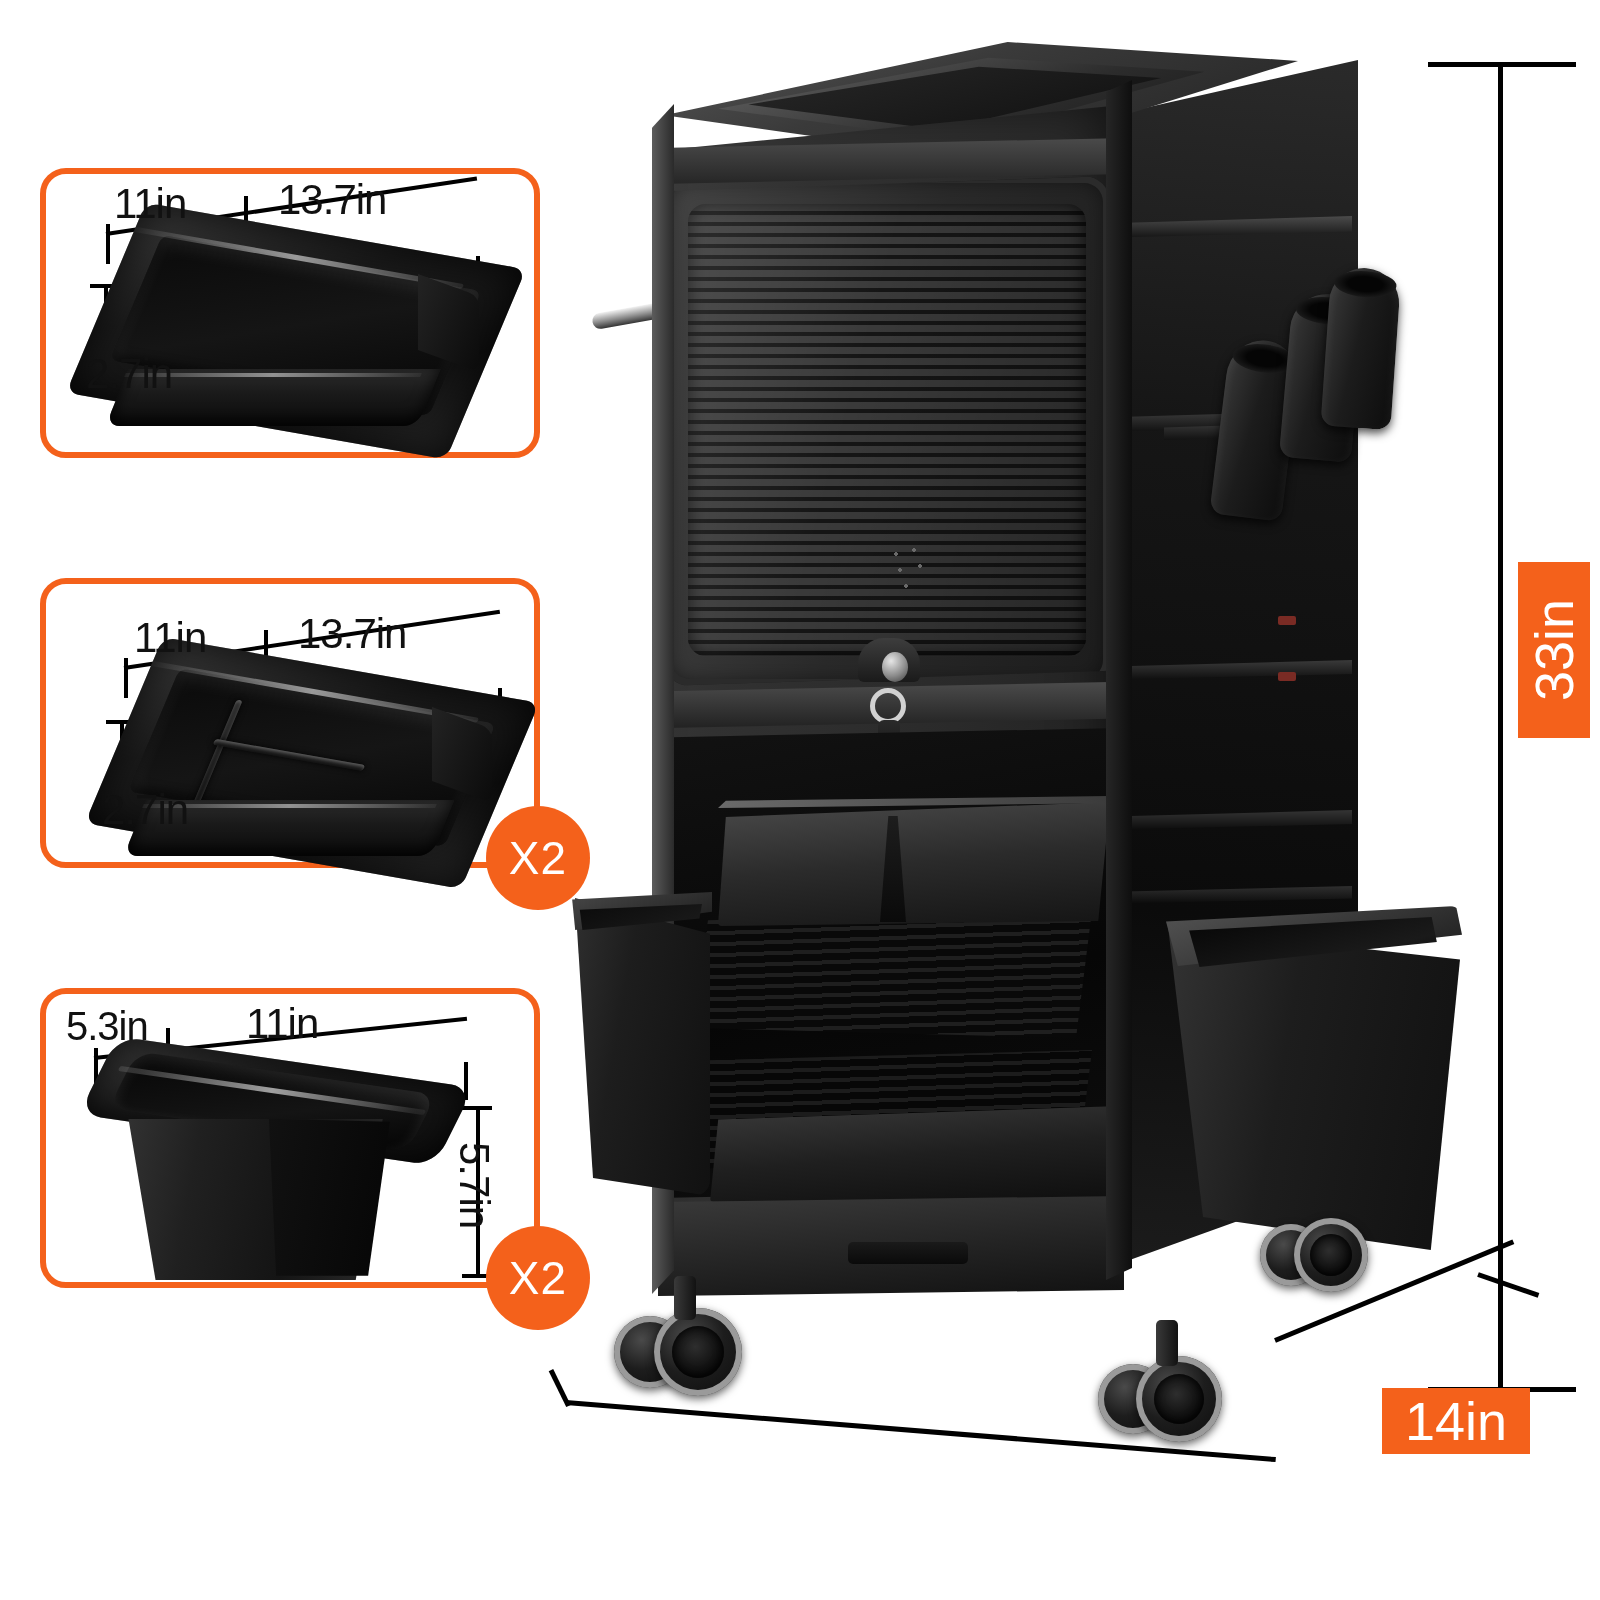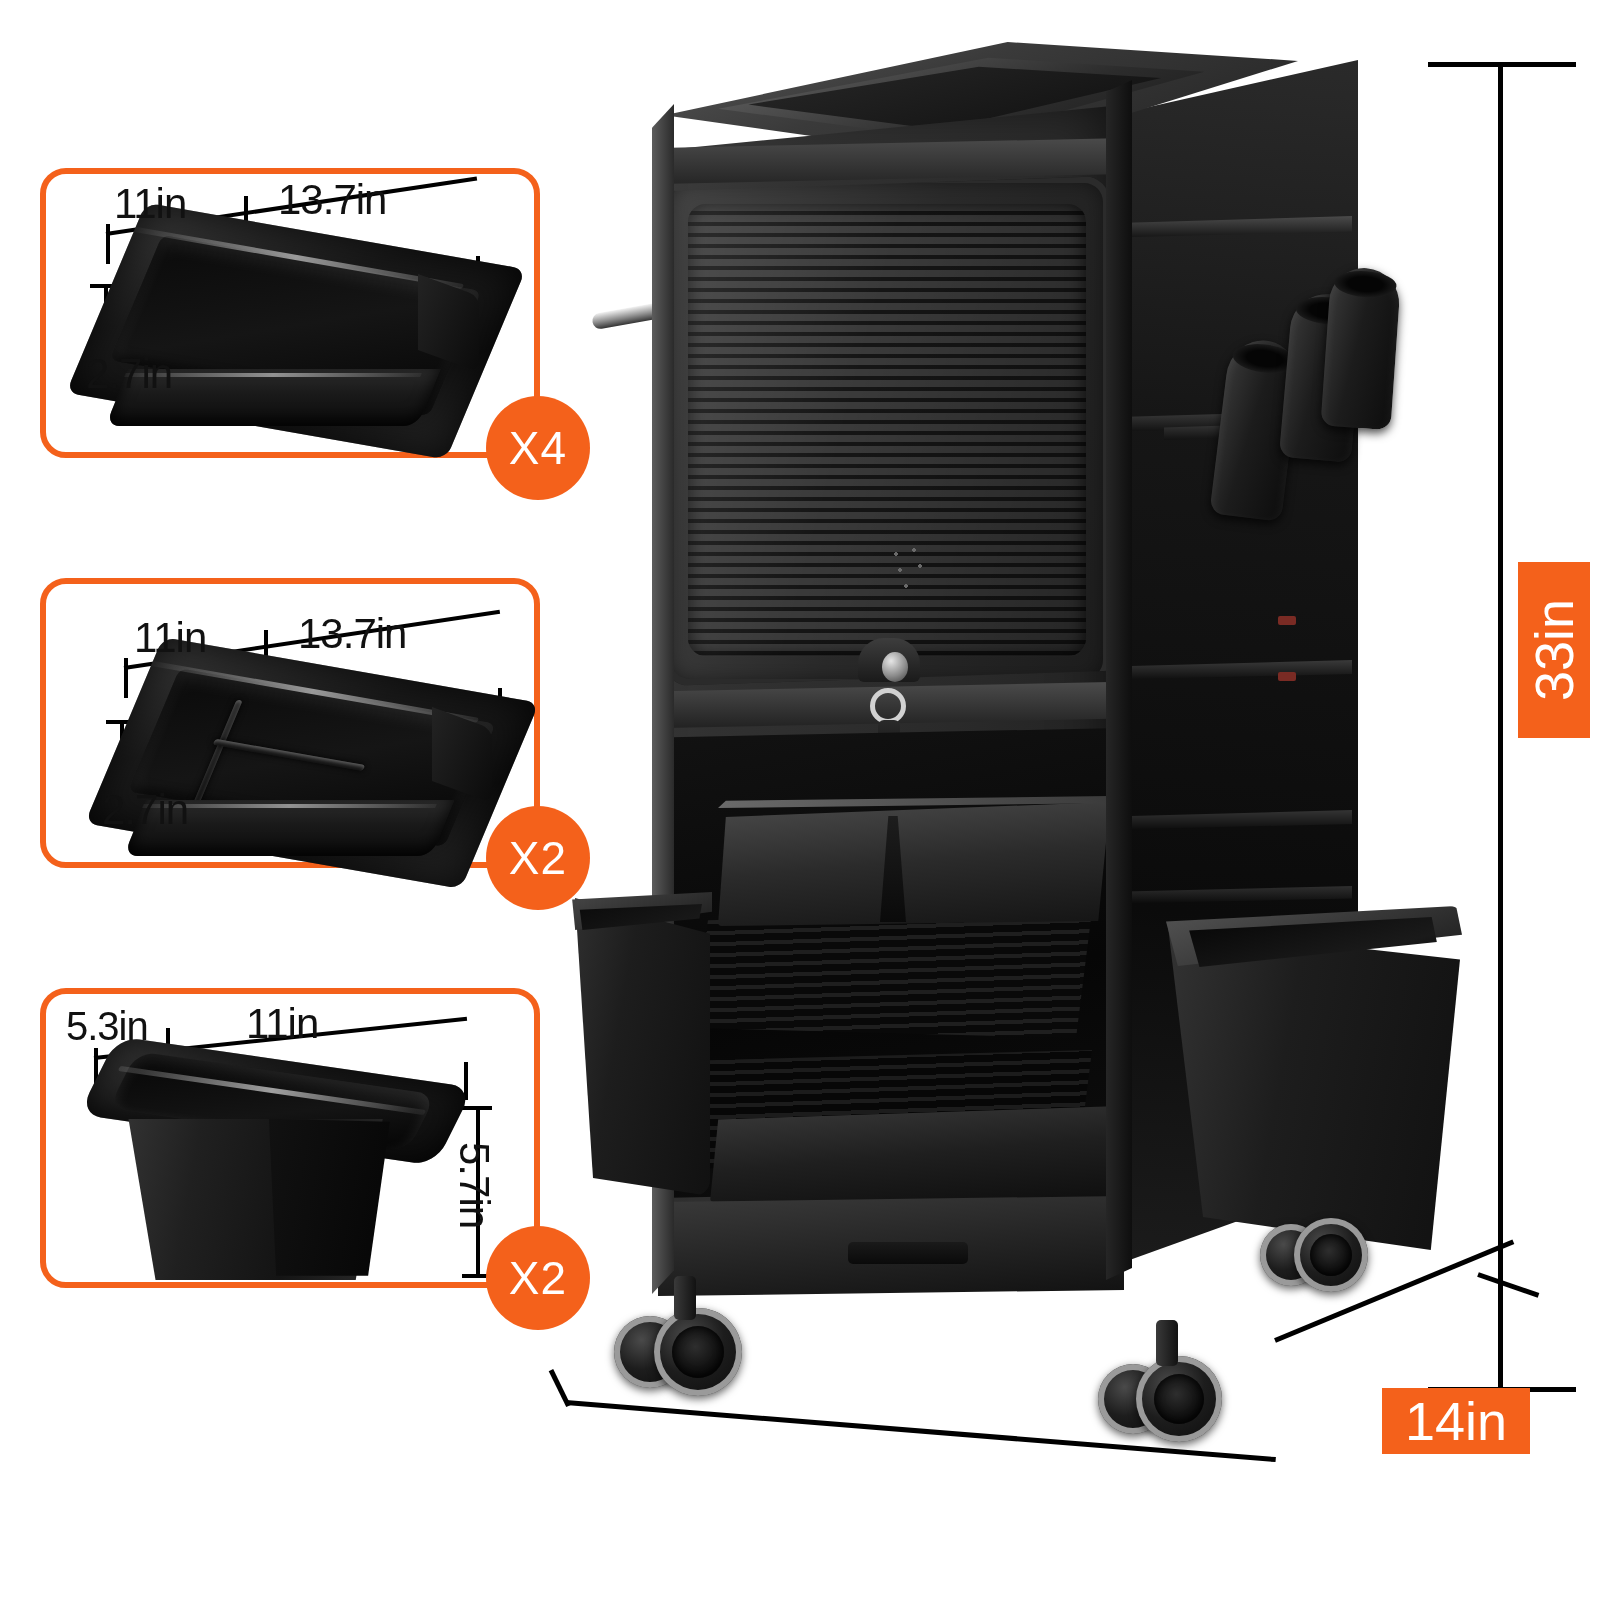--- a/index.html
+++ b/index.html
@@ -256,23 +256,20 @@
         <div class="front-face"></div>
         <div class="front-hilite"></div>
         <div class="side-face"></div>
       </div>
     </div>
 
     <span class="dim-label" style="left:68px; top:6px;">11in</span>
     <span class="dim-label" style="left:232px; top:2px;">13.7in</span>
     <span class="dim-label" style="left:40px; top:176px;">2.7in</span>
 
-    <div class="qty-badge" style="--accent:#F4611B; right:-56px; bottom:-48px; width:104px; height:104px;">
-      <span>X4</span>
-    </div>
   </div>
 
   <div class="callout" style="--accent:#F4611B; left:40px; top:578px; width:500px; height:290px;">
 
     <div class="rule-h" style="left:78px; top:82px; width:380px; transform:rotate(-8.5deg); transform-origin:left center;"></div>
     <div class="tick-v" style="left:78px; top:74px; height:40px;"></div>
     <div class="tick-v" style="left:218px; top:46px; height:34px;"></div>
     <div class="tick-v" style="left:452px; top:104px; height:38px;"></div>
 
     <div class="rule-v" style="left:74px; top:136px; height:60px;"></div>

